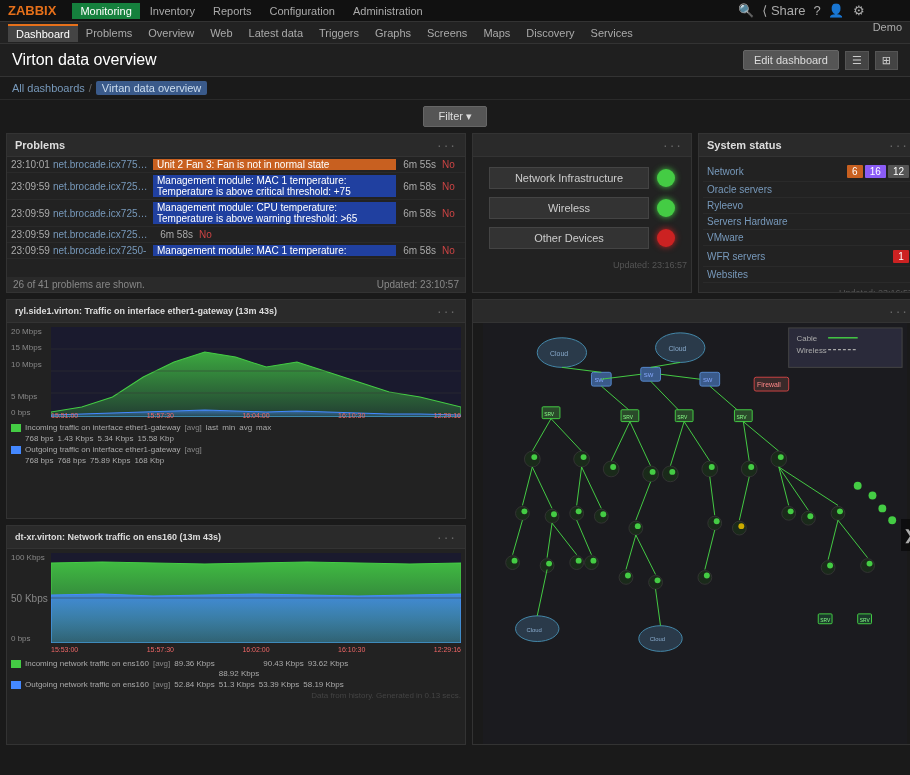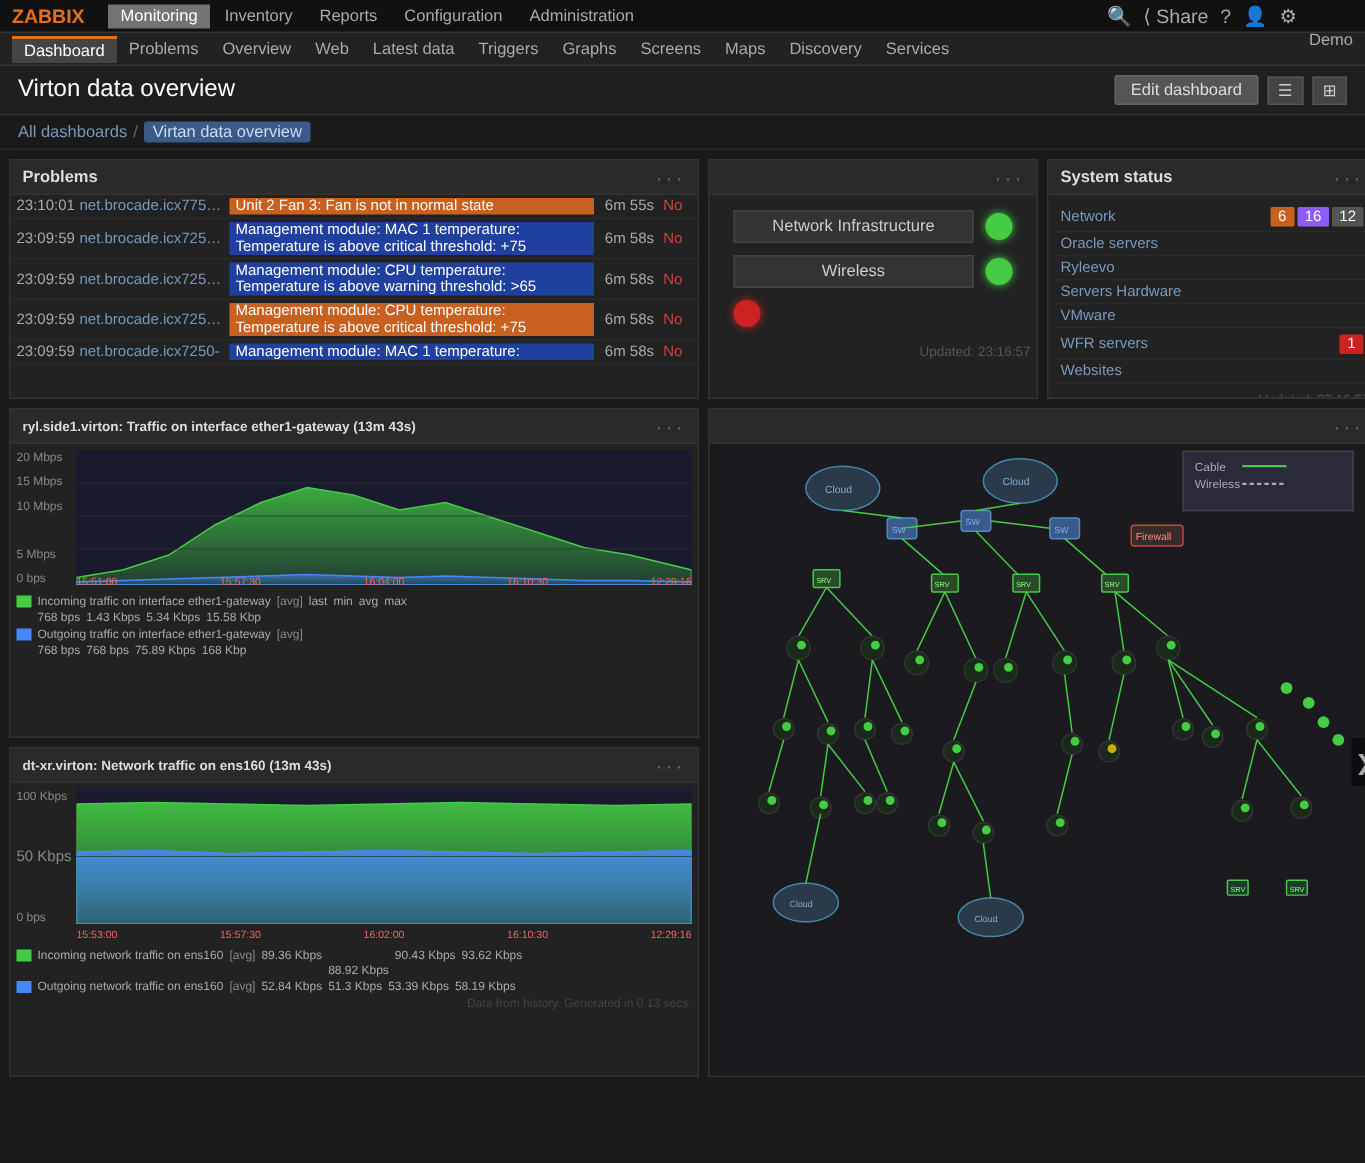--- a/index.html
+++ b/index.html
@@ -3,21 +3,21 @@
   <meta charset="utf-8">
   <style>
     * { margin: 0; padding: 0; box-sizing: border-box; }
     body { background: #1a1a1a; color: #ccc; font-family: Arial, sans-serif; font-size: 11px; width: 910px; height: 775px; overflow: hidden; }
     
     
     .top-nav { background: #111; height: 22px; display: flex; align-items: center; padding: 0 8px; border-bottom: 1px solid #333; }
     .logo { color: #e6701a; font-weight: bold; font-size: 13px; margin-right: 16px; }
     .top-nav-items { display: flex; gap: 2px; flex: 1; }
     .top-nav-item { color: #aaa; padding: 2px 8px; cursor: pointer; font-size: 11px; }
-    .top-nav-item:hover, .top-nav-item.active { color: #fff; background: #737373; }
+    .top-nav-item:hover, .top-nav-item.active { color: #fff; background: #15803d; }
     .top-nav-right { display: flex; align-items: center; gap: 8px; color: #aaa; font-size: 11px; }
     .icon-btn { color: #aaa; cursor: pointer; font-size: 13px; }
     .demo-label { color: #aaa; margin-top: 32px; }
 
     
     .second-nav { background: #222; height: 22px; display: flex; align-items: center; padding: 0 8px; border-bottom: 1px solid #333; }
     .second-nav-item { color: #aaa; padding: 2px 8px; cursor: pointer; font-size: 11px; }
     .second-nav-item.active { color: #fff; background: #444; border-top: 2px solid #e6701a; }
 
     
@@ -139,20 +139,23 @@
 </div>
 
 <div class="breadcrumb">
   <span class="breadcrumb-link">All dashboards</span>
   <span class="breadcrumb-sep">/</span>
   <span class="breadcrumb-current">Virtan data overview</span>
 </div>
 
 <div class="main-content">
 
+  <div class="filter-bar">
+    <button class="filter-btn">Filter ▾</button>
+  </div>
 
   <div class="dashboard-grid">
 
     <div class="widget problems-widget">
       <div class="widget-header">
         <span class="widget-title">Problems</span>
         <span class="widget-dots">···</span>
       </div>
       <div>
 
@@ -176,33 +179,36 @@
           <span class="problem-time">23:09:59</span>
           <span class="problem-host">net.brocade.icx7250-48.stacked</span>
           <span class="problem-desc blue">Management module: CPU temperature: Temperature is above warning threshold: &gt;65</span>
           <span class="problem-duration">6m 58s</span>
           <span class="problem-ack" style="color:#cc4444;">No</span>
         </div>
 
         <div class="problem-row">
           <span class="problem-time">23:09:59</span>
           <span class="problem-host" style="color:#7799bb;">net.brocade.icx7250-48.stacked</span>
-          <span class="problem-desc orange">Management module: CPU temperature: Temperature is above critical threshold: +75</span>
           <span class="problem-duration">6m 58s</span>
           <span class="problem-ack" style="color:#cc4444;">No</span>
         </div>
 
         <div class="problem-row">
           <span class="problem-time">23:09:59</span>
           <span class="problem-host">net.brocade.icx7250-</span>
           <span class="problem-desc blue">Management module: MAC 1 temperature:</span>
           <span class="problem-duration">6m 58s</span>
           <span class="problem-ack" style="color:#cc4444;">No</span>
         </div>
       </div>
+      <div class="problems-footer">
+        <span>26 of 41 problems are shown.</span>
+        <span>Updated: 23:10:57</span>
+      </div>
     </div>
 
     <div class="widget hostgroups-widget">
       <div class="widget-header">
         <span class="widget-title"></span>
         <span class="widget-dots">···</span>
       </div>
       <div style="padding: 6px 8px;">
 
 
@@ -210,20 +216,21 @@
           <button class="hostgroup-btn">Network Infrastructure</button>
           <div class="status-dot dot-green"></div>
         </div>
 
         <div class="hostgroup-row">
           <button class="hostgroup-btn">Wireless</button>
           <div class="status-dot dot-green"></div>
         </div>
 
         <div class="hostgroup-row">
+          <button class="hostgroup-btn">Other Devices</button>
           <div class="status-dot dot-red"></div>
         </div>
       </div>
       <div class="widget-updated">Updated: 23:16:57</div>
     </div>
 
     <div class="widget system-status-widget">
       <div class="widget-header">
         <span class="widget-title">System status</span>
         <span class="widget-dots">···</span>

